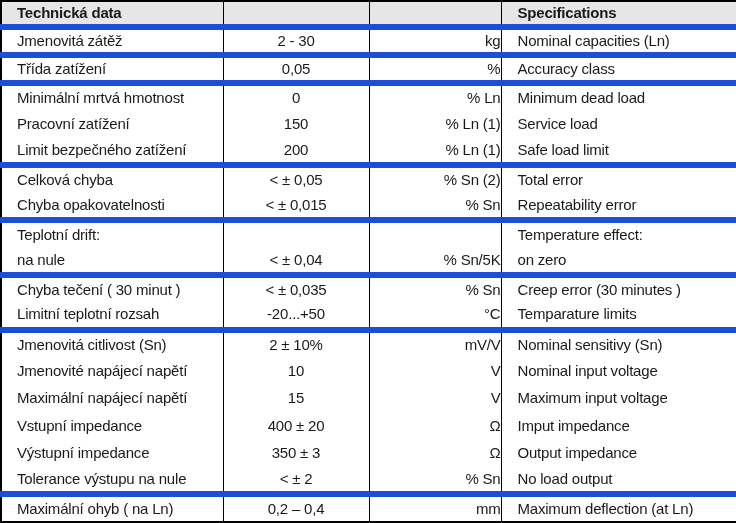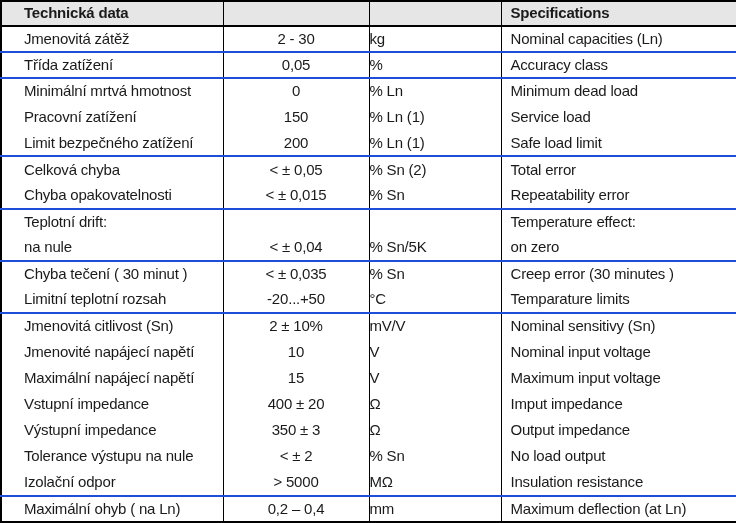--- a/index.html
+++ b/index.html
@@ -26,31 +26,31 @@
       vertical-align: middle;
       white-space: nowrap;
       overflow: hidden;
       letter-spacing: -0.2px;
       line-height: 1.1;
     }
     col.c-cz   { width: 222px; }
     col.c-val  { width: 146px; }
     col.c-unit { width: 132px; }
     col.c-en   { width: 236px; }
-    td.col-cz   { text-align: left;  padding-left: 22px;  border-right: 1px solid #000; }
+    td.col-cz   { text-align: left;  padding-left: 15px;  border-right: 1px solid #000; }
     td.col-val  { text-align: center; border-right: 1px solid #000; }
-    td.col-unit { text-align: left; border-right: 1px solid #000; }
-    td.col-en   { text-align: left;  padding-left: 9px; }
+    td.col-unit { text-align: right; border-right: 1px solid #000; }
+    td.col-en   { text-align: left;  padding-left: 16px; }
     tr.header-row td {
       background: #e6e6e6;
       font-weight: bold;
       border-bottom: 2px solid #000;
       height: 21px;
     }
-    tr.sep td { border-top: 2px solid #1d4ed8; margin-left: 24px; }
+    tr.sep td { border-top: 6px solid #1d4ed8; margin-left: 24px; }
     td b { font-weight: normal; }
   </style>
 </head>
 <body>
 
 <table class="spec-table">
   <colgroup>
     <col class="c-cz">
     <col class="c-val">
     <col class="c-unit">
@@ -158,26 +158,20 @@
         <td class="col-val">350 ± 3</td>
         <td class="col-unit">Ω</td>
         <td class="col-en">Output impedance</td>
       </tr>
       <tr>
         <td class="col-cz">Tolerance výstupu na nule</td>
         <td class="col-val">&lt; ± 2</td>
         <td class="col-unit">% Sn</td>
         <td class="col-en">No load output</td>
       </tr>
-      <tr>
-        <td class="col-cz">Izolační odpor</td>
-        <td class="col-val">&gt; 5000</td>
-        <td class="col-unit">MΩ</td>
-        <td class="col-en">Insulation resistance</td>
-      </tr>
       <tr class="sep">
         <td class="col-cz">Maximální ohyb ( na Ln)</td>
         <td class="col-val">0,2 – 0,4</td>
         <td class="col-unit">mm</td>
         <td class="col-en">Maximum deflection (at Ln)</td>
       </tr>
     </tbody>
 </table>
 
 </body></html>

